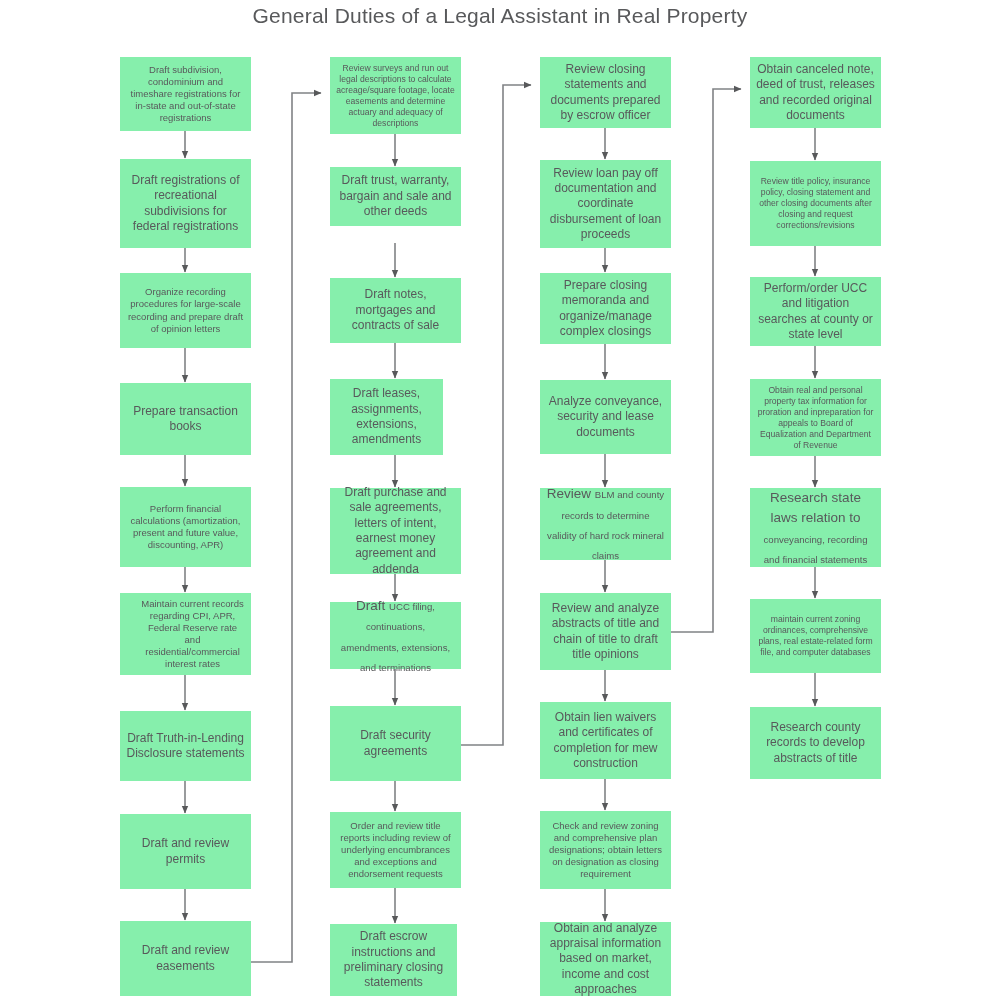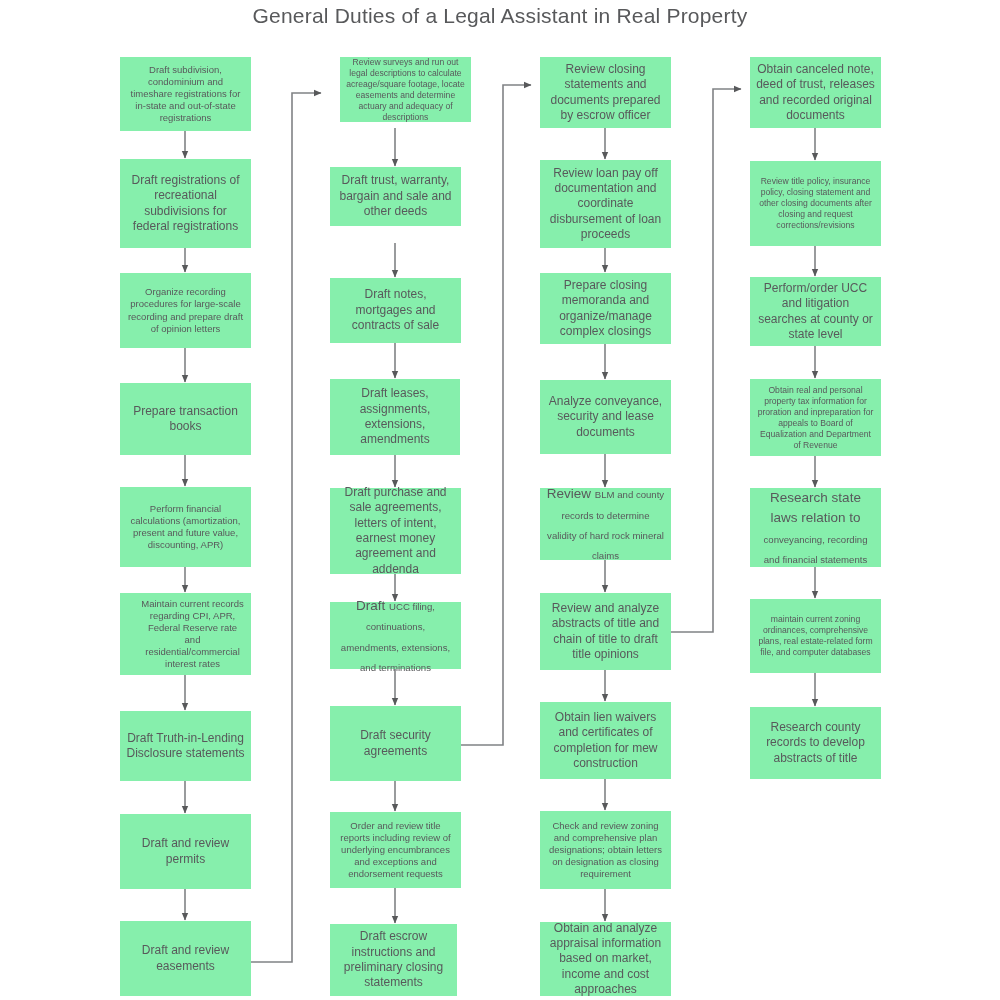--- a/index.html
+++ b/index.html
@@ -139,30 +139,30 @@
   <div class="node f-md" style="left:120px; top:711px; width:131px; height:70px;">
       <span class="txt">Draft Truth-in-Lending Disclosure statements</span>
     </div>
   <div class="node f-md" style="left:120px; top:814px; width:131px; height:75px;">
       <span class="txt">Draft and review permits</span>
     </div>
   <div class="node f-md" style="left:120px; top:921px; width:131px; height:75px;">
       <span class="txt">Draft and review easements</span>
     </div>
 
-  <div class="node f-xs" style="left:330px; top:57px; width:131px; height:65px;margin-left:10px;">
+  <div class="node f-xs" style="left:330px; top:57px; width:131px; height:77px;">
       <span class="txt">Review surveys and run out legal descriptions to calculate acreage/square footage, locate easements and determine actuary and adequacy of descriptions</span>
     </div>
   <div class="node f-md" style="left:330px; top:167px; width:131px; height:59px;">
       <span class="txt">Draft trust, warranty, bargain and sale and other deeds</span>
     </div>
   <div class="node f-md" style="left:330px; top:278px; width:131px; height:65px;">
       <span class="txt">Draft notes, mortgages and contracts of sale</span>
     </div>
-  <div class="node f-md" style="left:330px; top:379px; width:130px; height:76px;">
+  <div class="node f-md" style="left:330px; top:379px; width:113px; height:76px;">
       <span class="txt">Draft leases, assignments, extensions, amendments</span>
     </div>
   <div class="node f-md" style="left:330px; top:488px; width:131px; height:86px;">
       <span class="txt">Draft purchase and sale agreements, letters of intent, earnest money agreement and addenda</span>
     </div>
   <div class="node" style="left:330px; top:602px; width:131px; height:67px;">
       <span class="txt"><span class="mix-lead">Draft </span><span class="mix-rest">UCC filing, continuations, amendments, extensions, and terminations</span></span>
     </div>
   <div class="node f-md" style="left:330px; top:706px; width:131px; height:75px;">
       <span class="txt">Draft security agreements</span>

